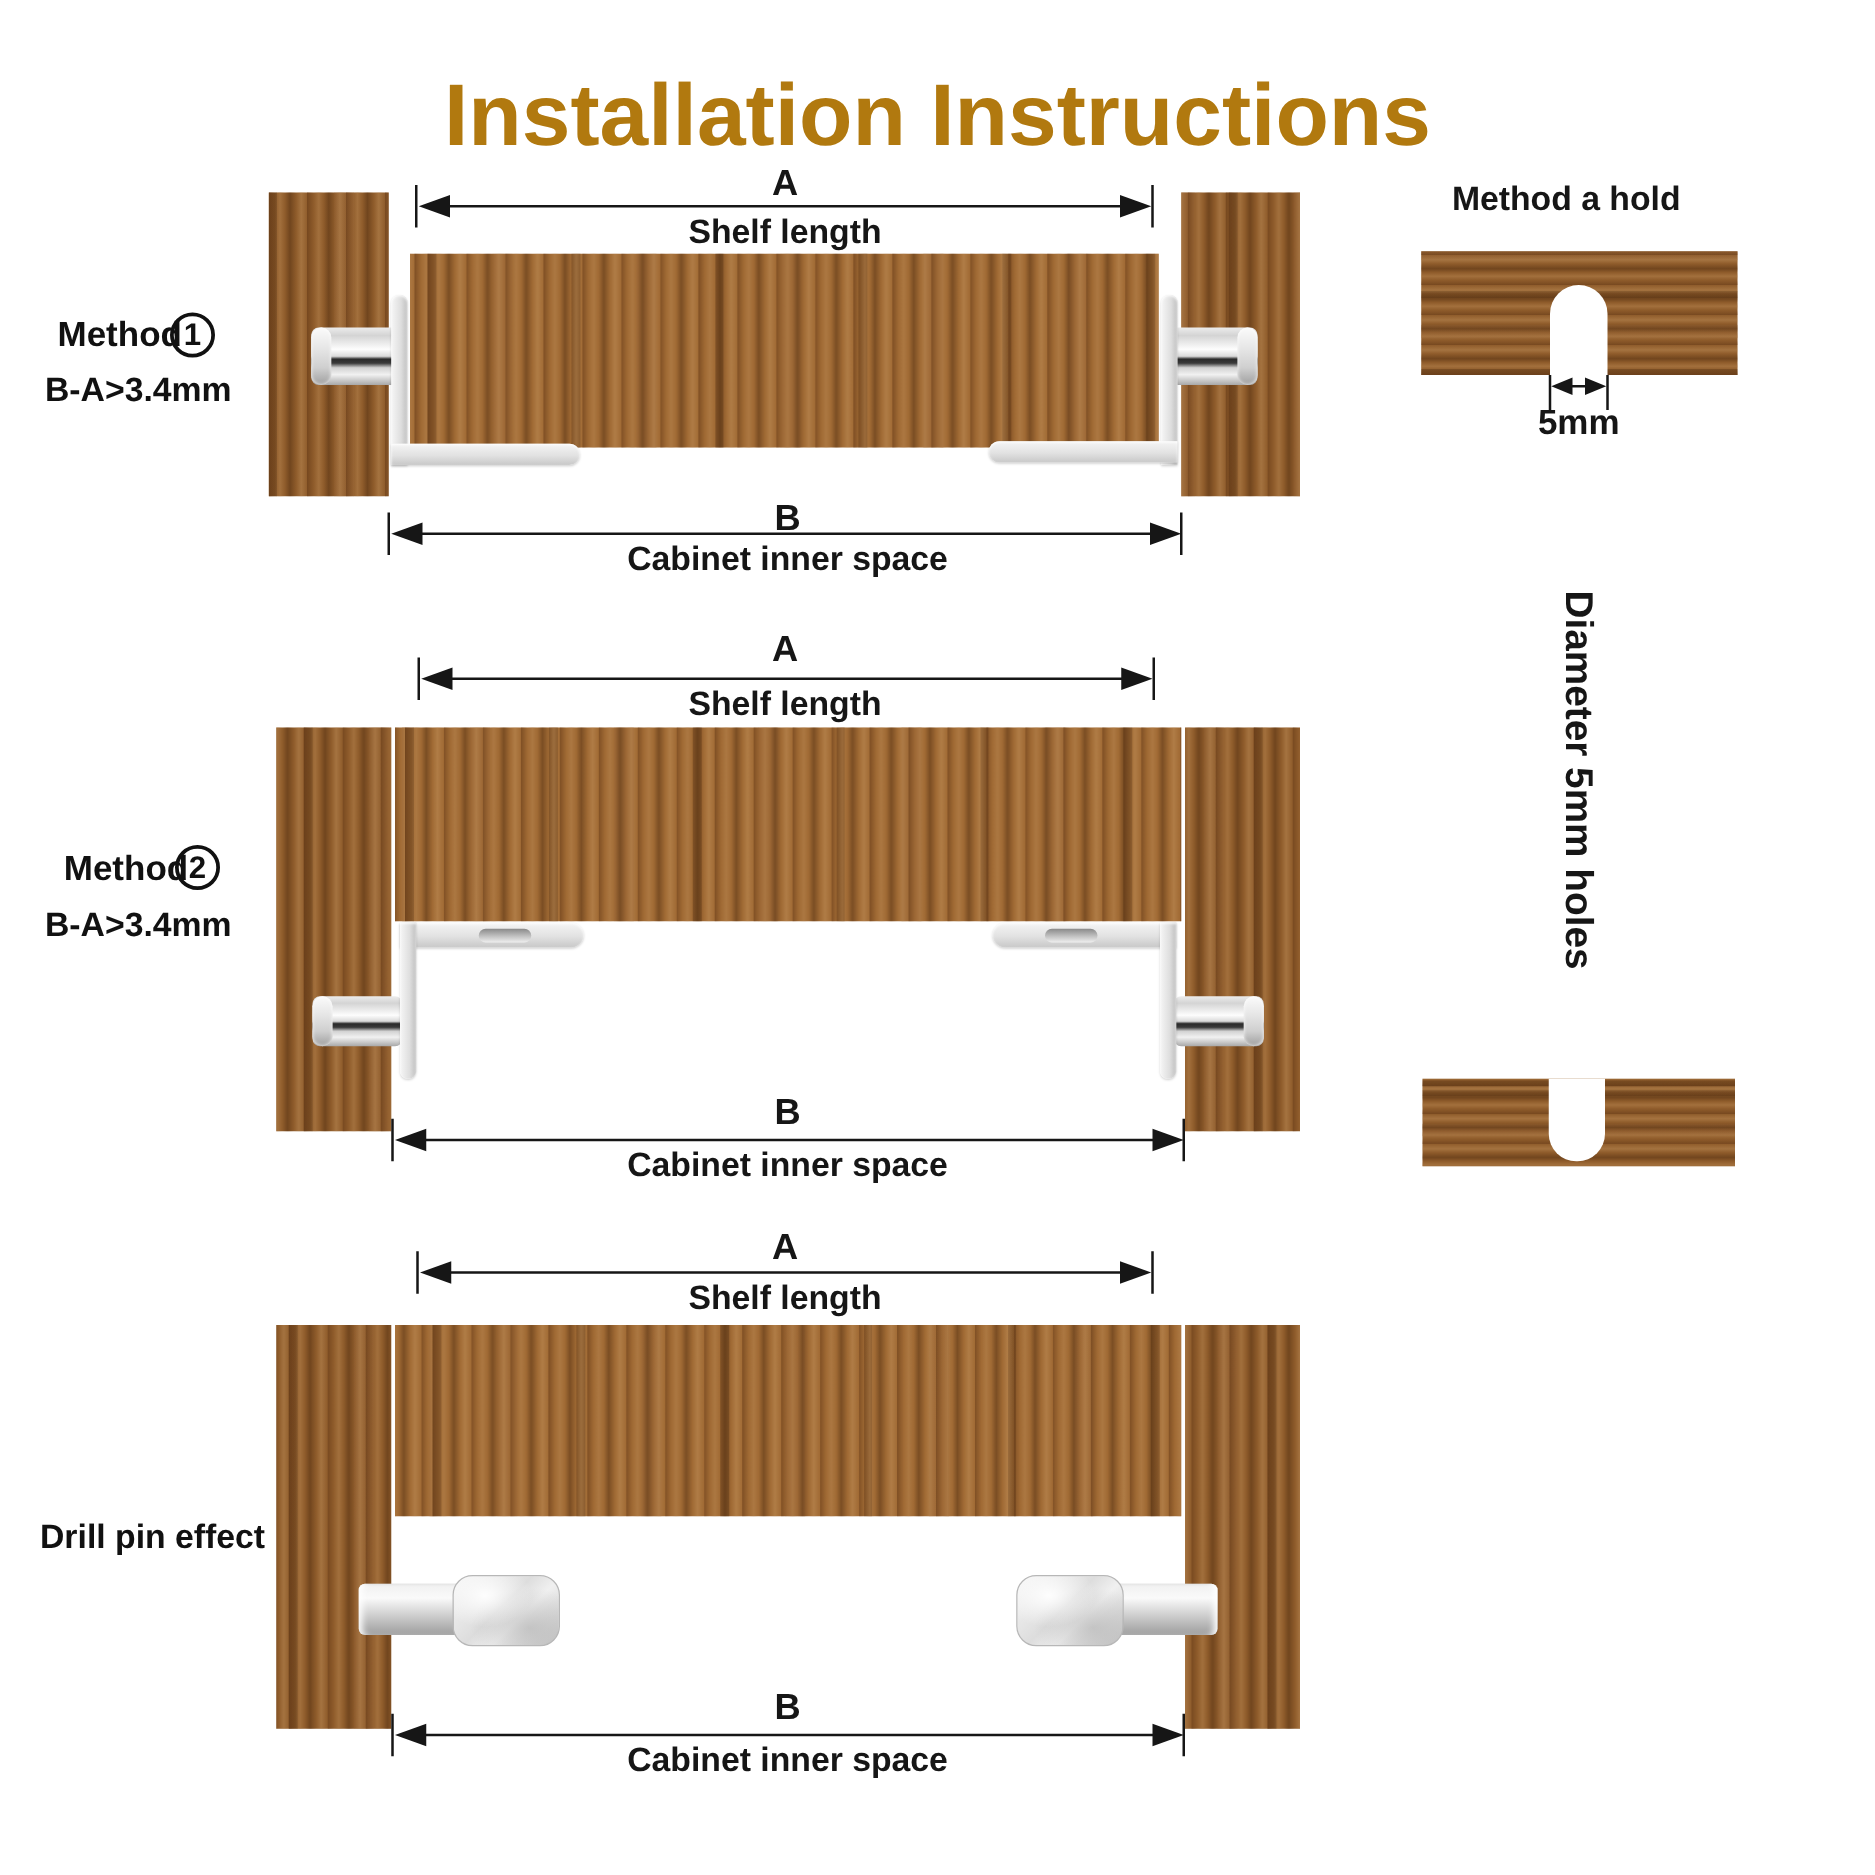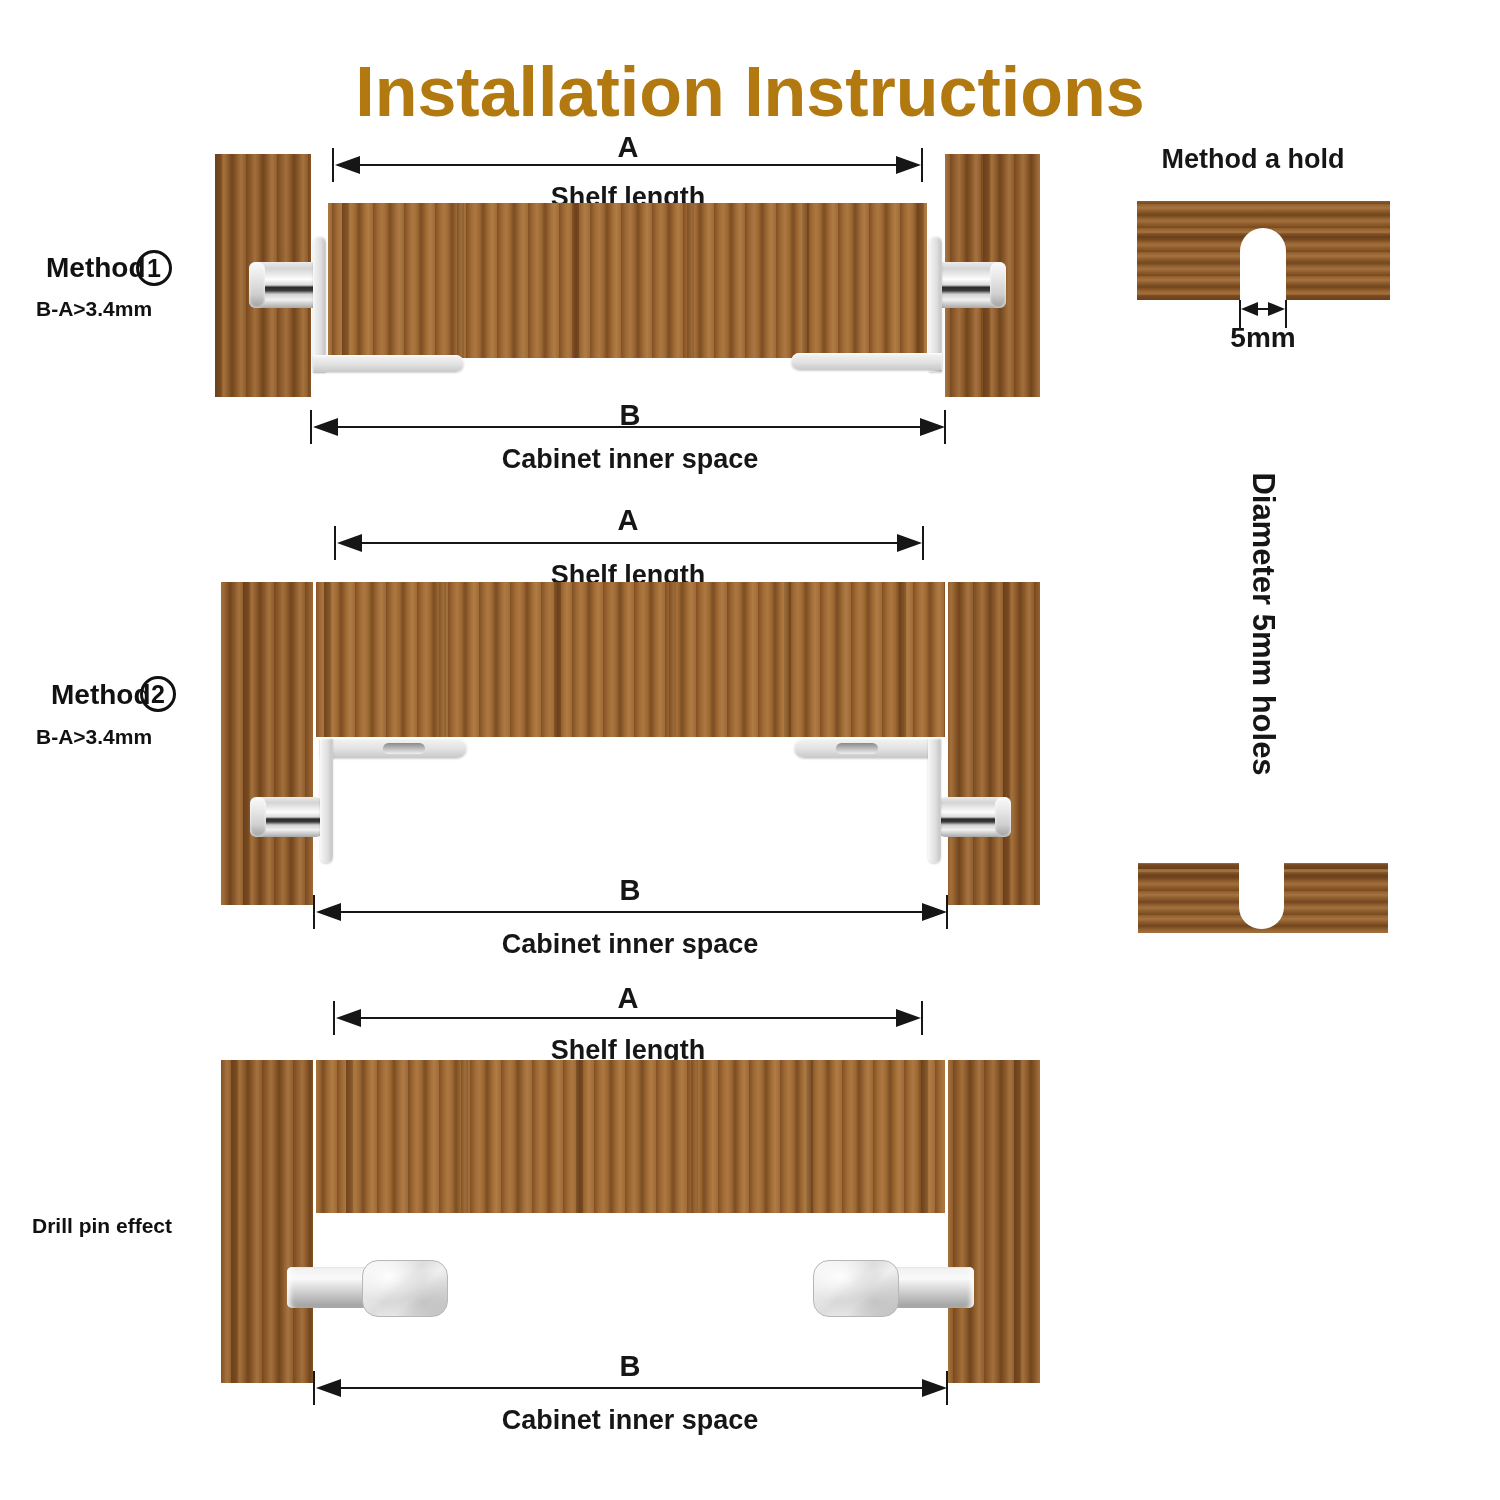--- a/index.html
+++ b/index.html
@@ -8,23 +8,23 @@
     font-family:"Liberation Sans", sans-serif;color:#1a1a1a;
   }
   .abs{position:absolute;}
 
   
   .title{
     width:1500px;text-align:center;font-size:70px;font-weight:700;letter-spacing:0px;
     color:#b1790f;
   }
   .dim-letter{font-size:29px;font-weight:600;text-align:center;color:#161616;}
-  .dim-label{font-size:27px;font-weight:600;text-align:center;color:#161616;margin-top:12px;}
+  .dim-label{font-size:27px;font-weight:600;text-align:center;color:#161616;}
   .side-label{font-size:28px;font-weight:600;color:#161616;}
-  .note-label{font-size:21px;font-weight:600;color:#111;}
+  .note-label{font-size:27px;font-weight:600;color:#111;}
   .circle-num{
     width:36px;height:36px;border:3px solid #111;border-radius:50%;
     display:flex;align-items:center;justify-content:center;
     font-size:25px;font-weight:600;color:#111;box-sizing:border-box;
   }
 
   
   .dim-line{height:2px;background:#161616;}
   .tick{width:2px;height:34px;background:#161616;}
   .ah{width:0;height:0;}

